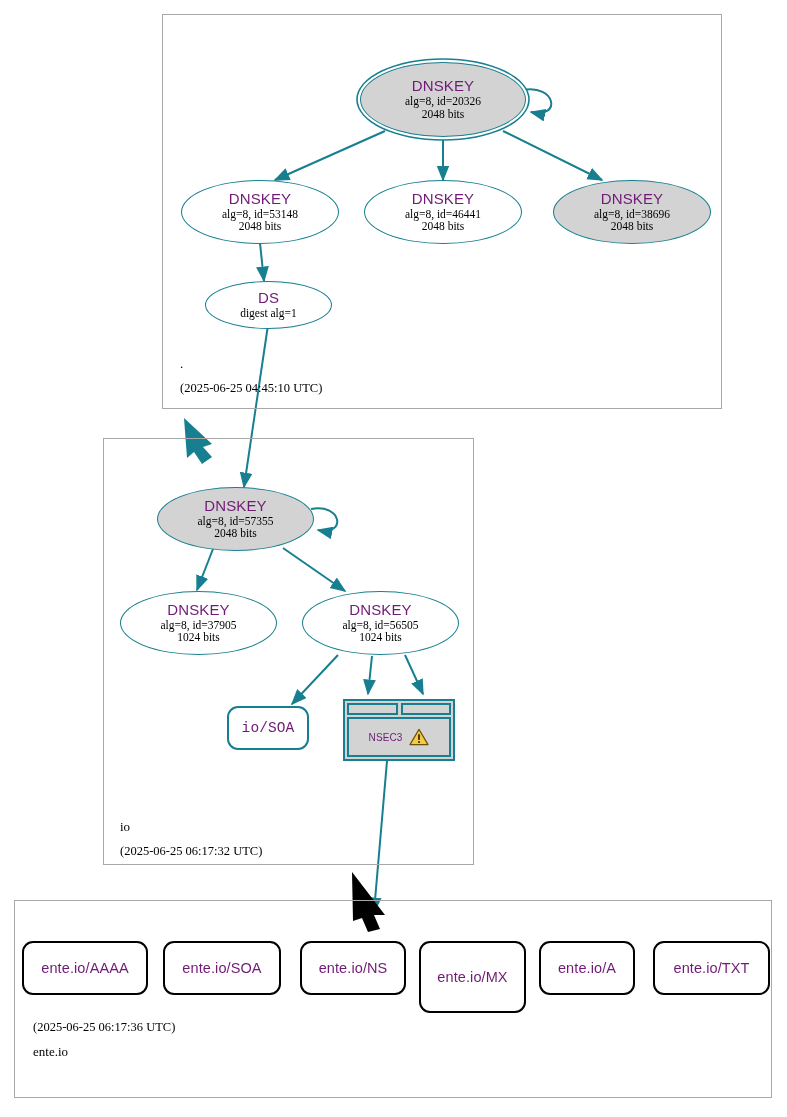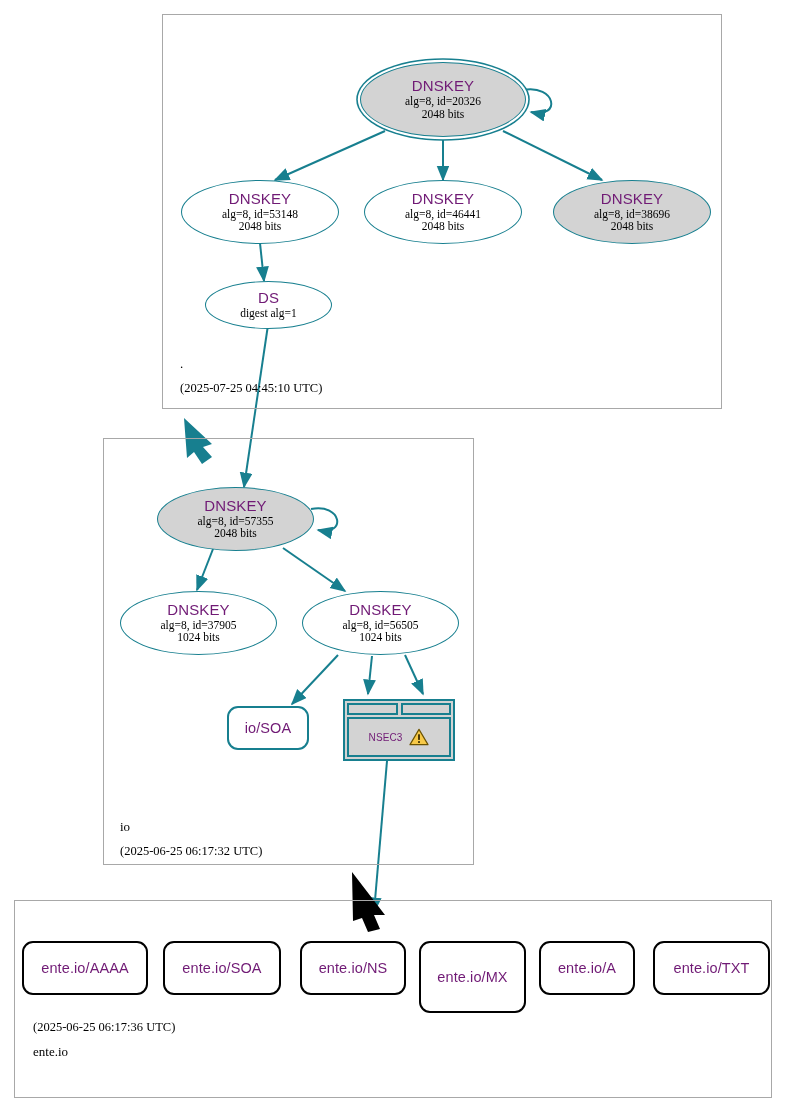--- a/index.html
+++ b/index.html
@@ -73,21 +73,21 @@
     font-family: "Liberation Serif", serif;
     font-size: 11.5px;
     color: #000000;
   }
   
   .rrset-teal {
     border: 2px solid #177f8f;
     border-radius: 11px;
     background: #ffffff;
   }
-  .rrset-teal .n-title { font-size: 14.5px; }
+  .rrset-teal .n-title { font-size: 14.5px; font-family: Liberation Mono, monospace; }
   
   .rrset-black {
     border: 2px solid #000000;
     border-radius: 11px;
     background: #ffffff;
     text-align: right;
   }
   .rrset-black .n-title { font-size: 14.5px; }
   
   .nsec-node {
@@ -179,21 +179,21 @@
       <path d="M184,418 L212,444 L203,447 L212,457 L202,464 L194,452 L187,458 Z" fill="#177f8f"></path>
     </g>
 
     <g stroke="none">
       <path d="M352,872 L385,915 L374,915 L380,929 L368,932 L362,918 L353,921 Z" fill="#000000"></path>
     </g>
   </svg>
 
   <div class="zone-box" style="left:162px; top:14px; width:560px; height:395px;"></div>
   <div class="zone-label zone-name" style="left:180px; top:356px;">.</div>
-  <div class="zone-label zone-time" style="left:180px; top:381px;">(2025-07-25 04:45:10 UTC)</div>
+  <div class="zone-label zone-time" style="left:180px; top:381px;">(2025-06-25 04:45:10 UTC)</div>
 
   <div class="node ellipse shaded sep" style="left:360px; top:62px; width:166px; height:75px;">
     <div class="n-title">DNSKEY</div>
     <div class="n-sub">alg=8, id=20326</div>
     <div class="n-sub">2048 bits</div>
   </div>
 
   <div class="node ellipse" style="left:181px; top:180px; width:158px; height:64px;">
     <div class="n-title">DNSKEY</div>
     <div class="n-sub">alg=8, id=53148</div>

